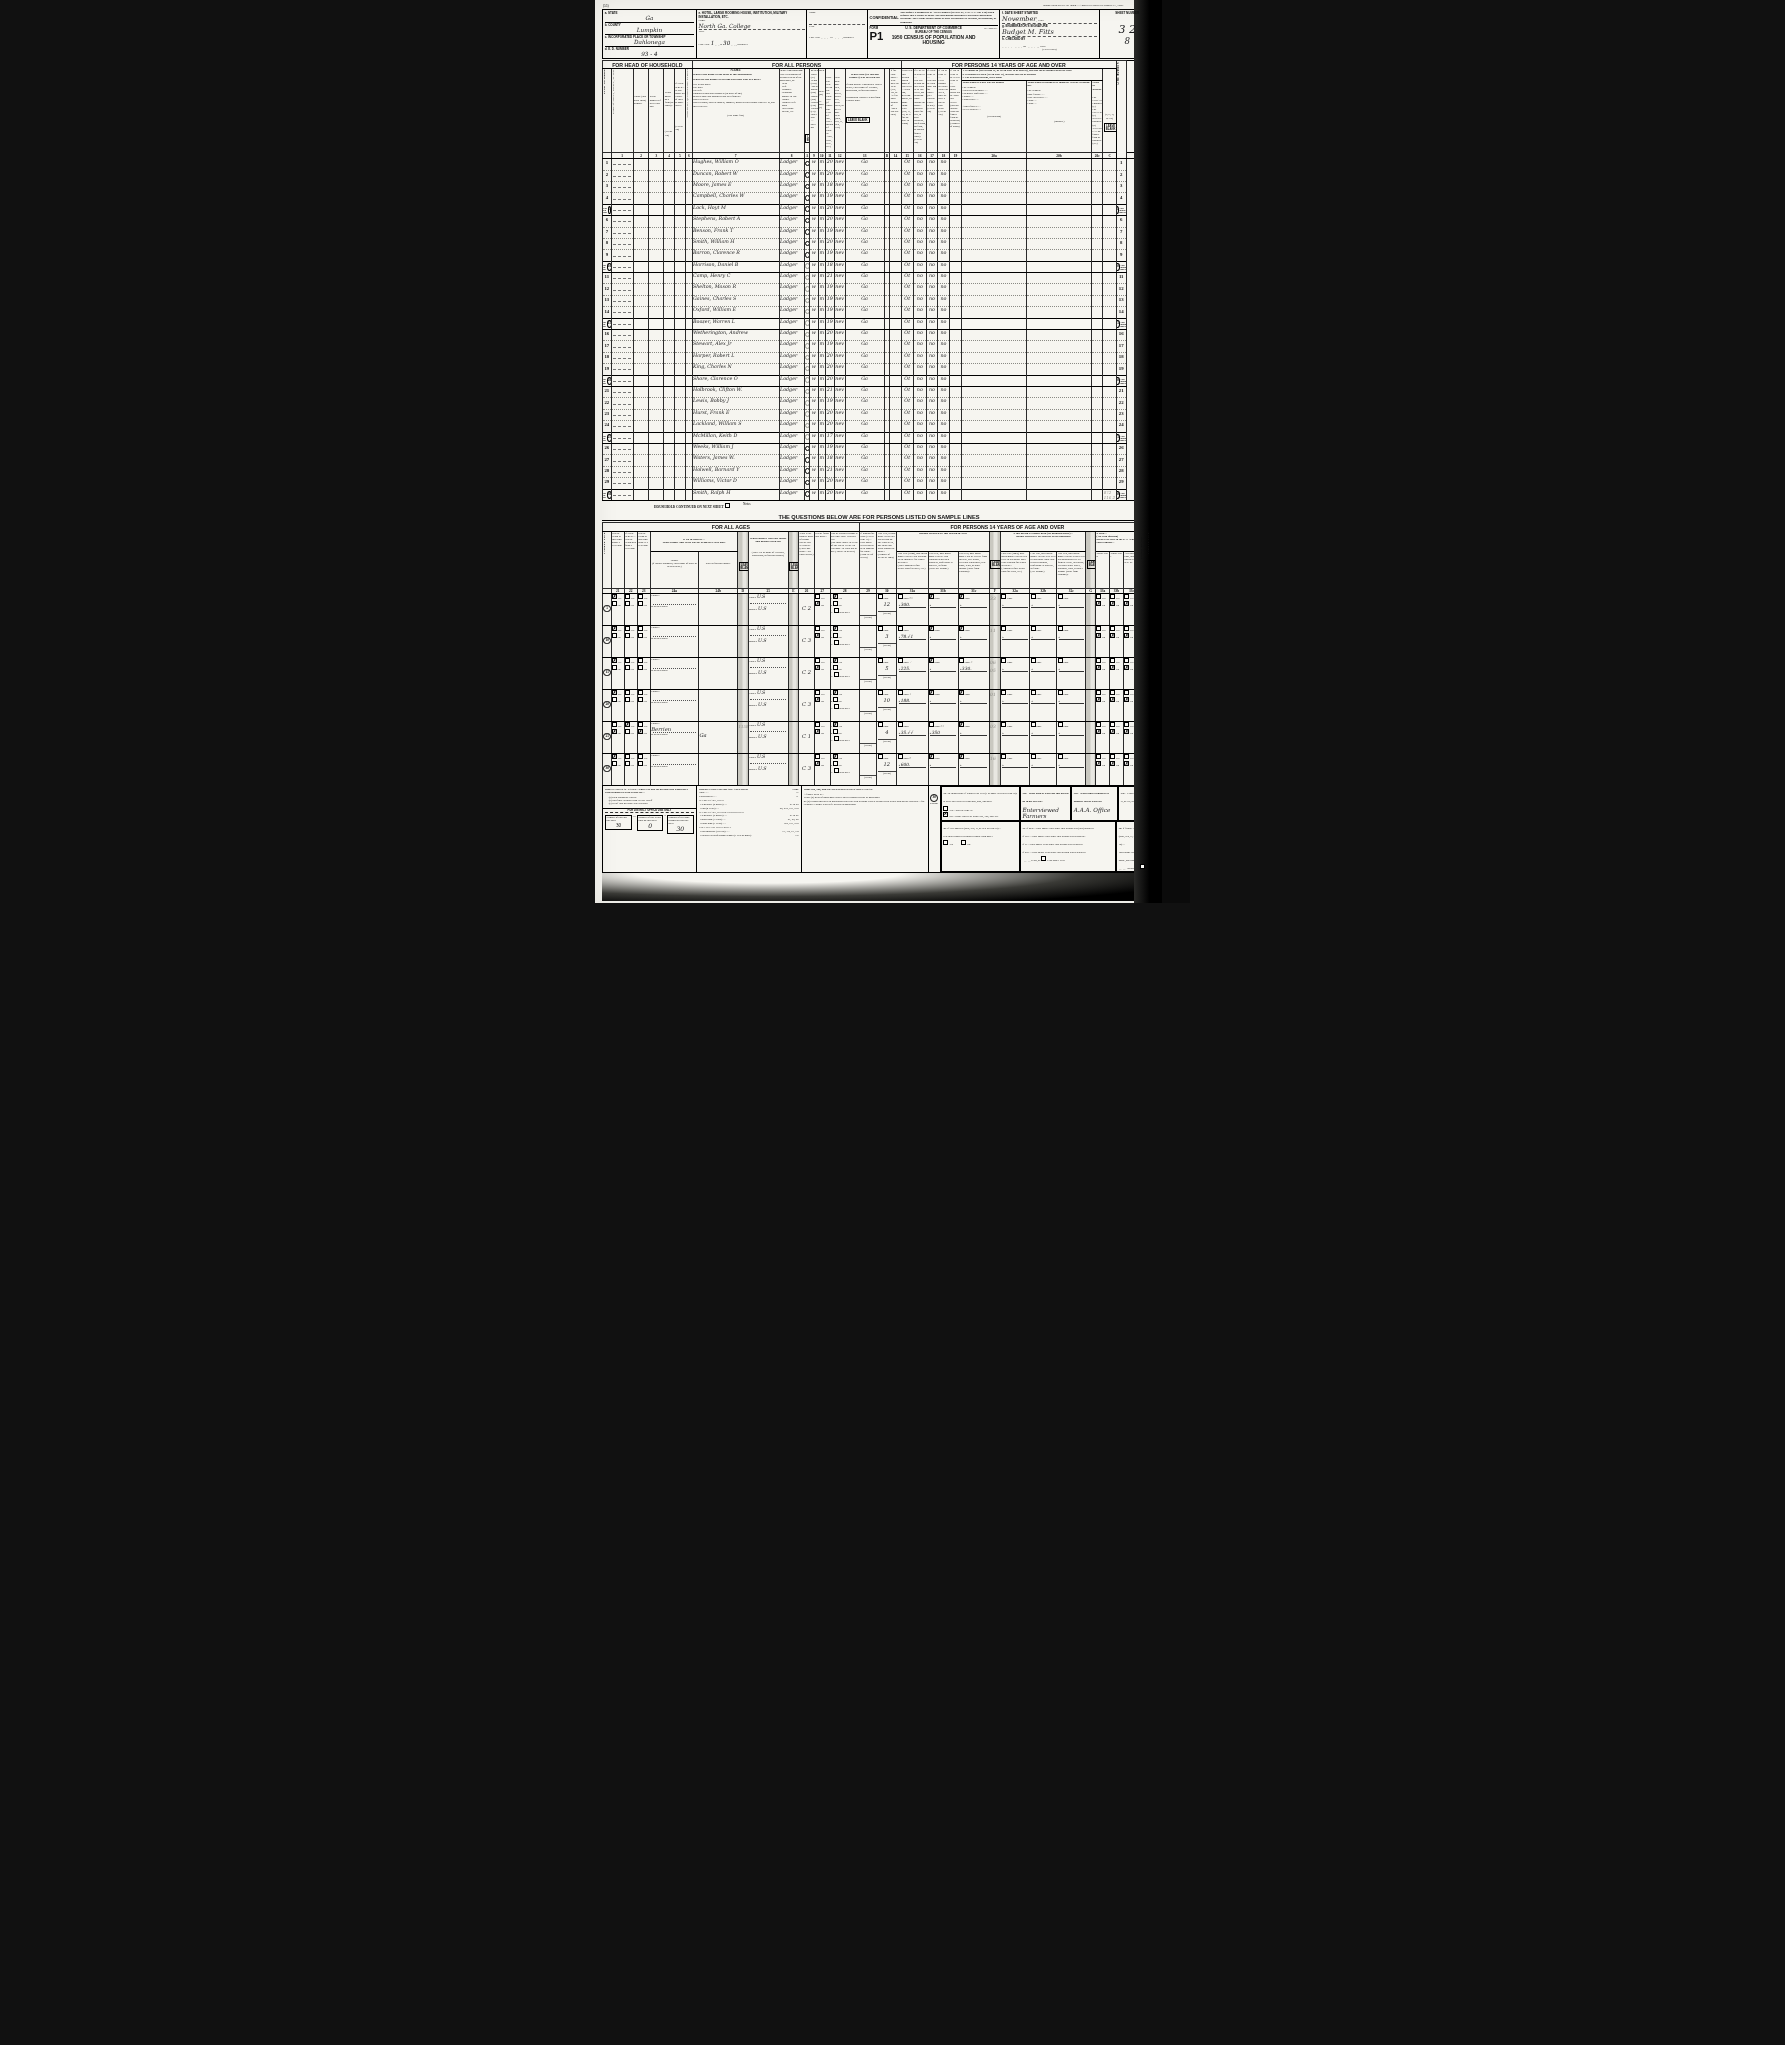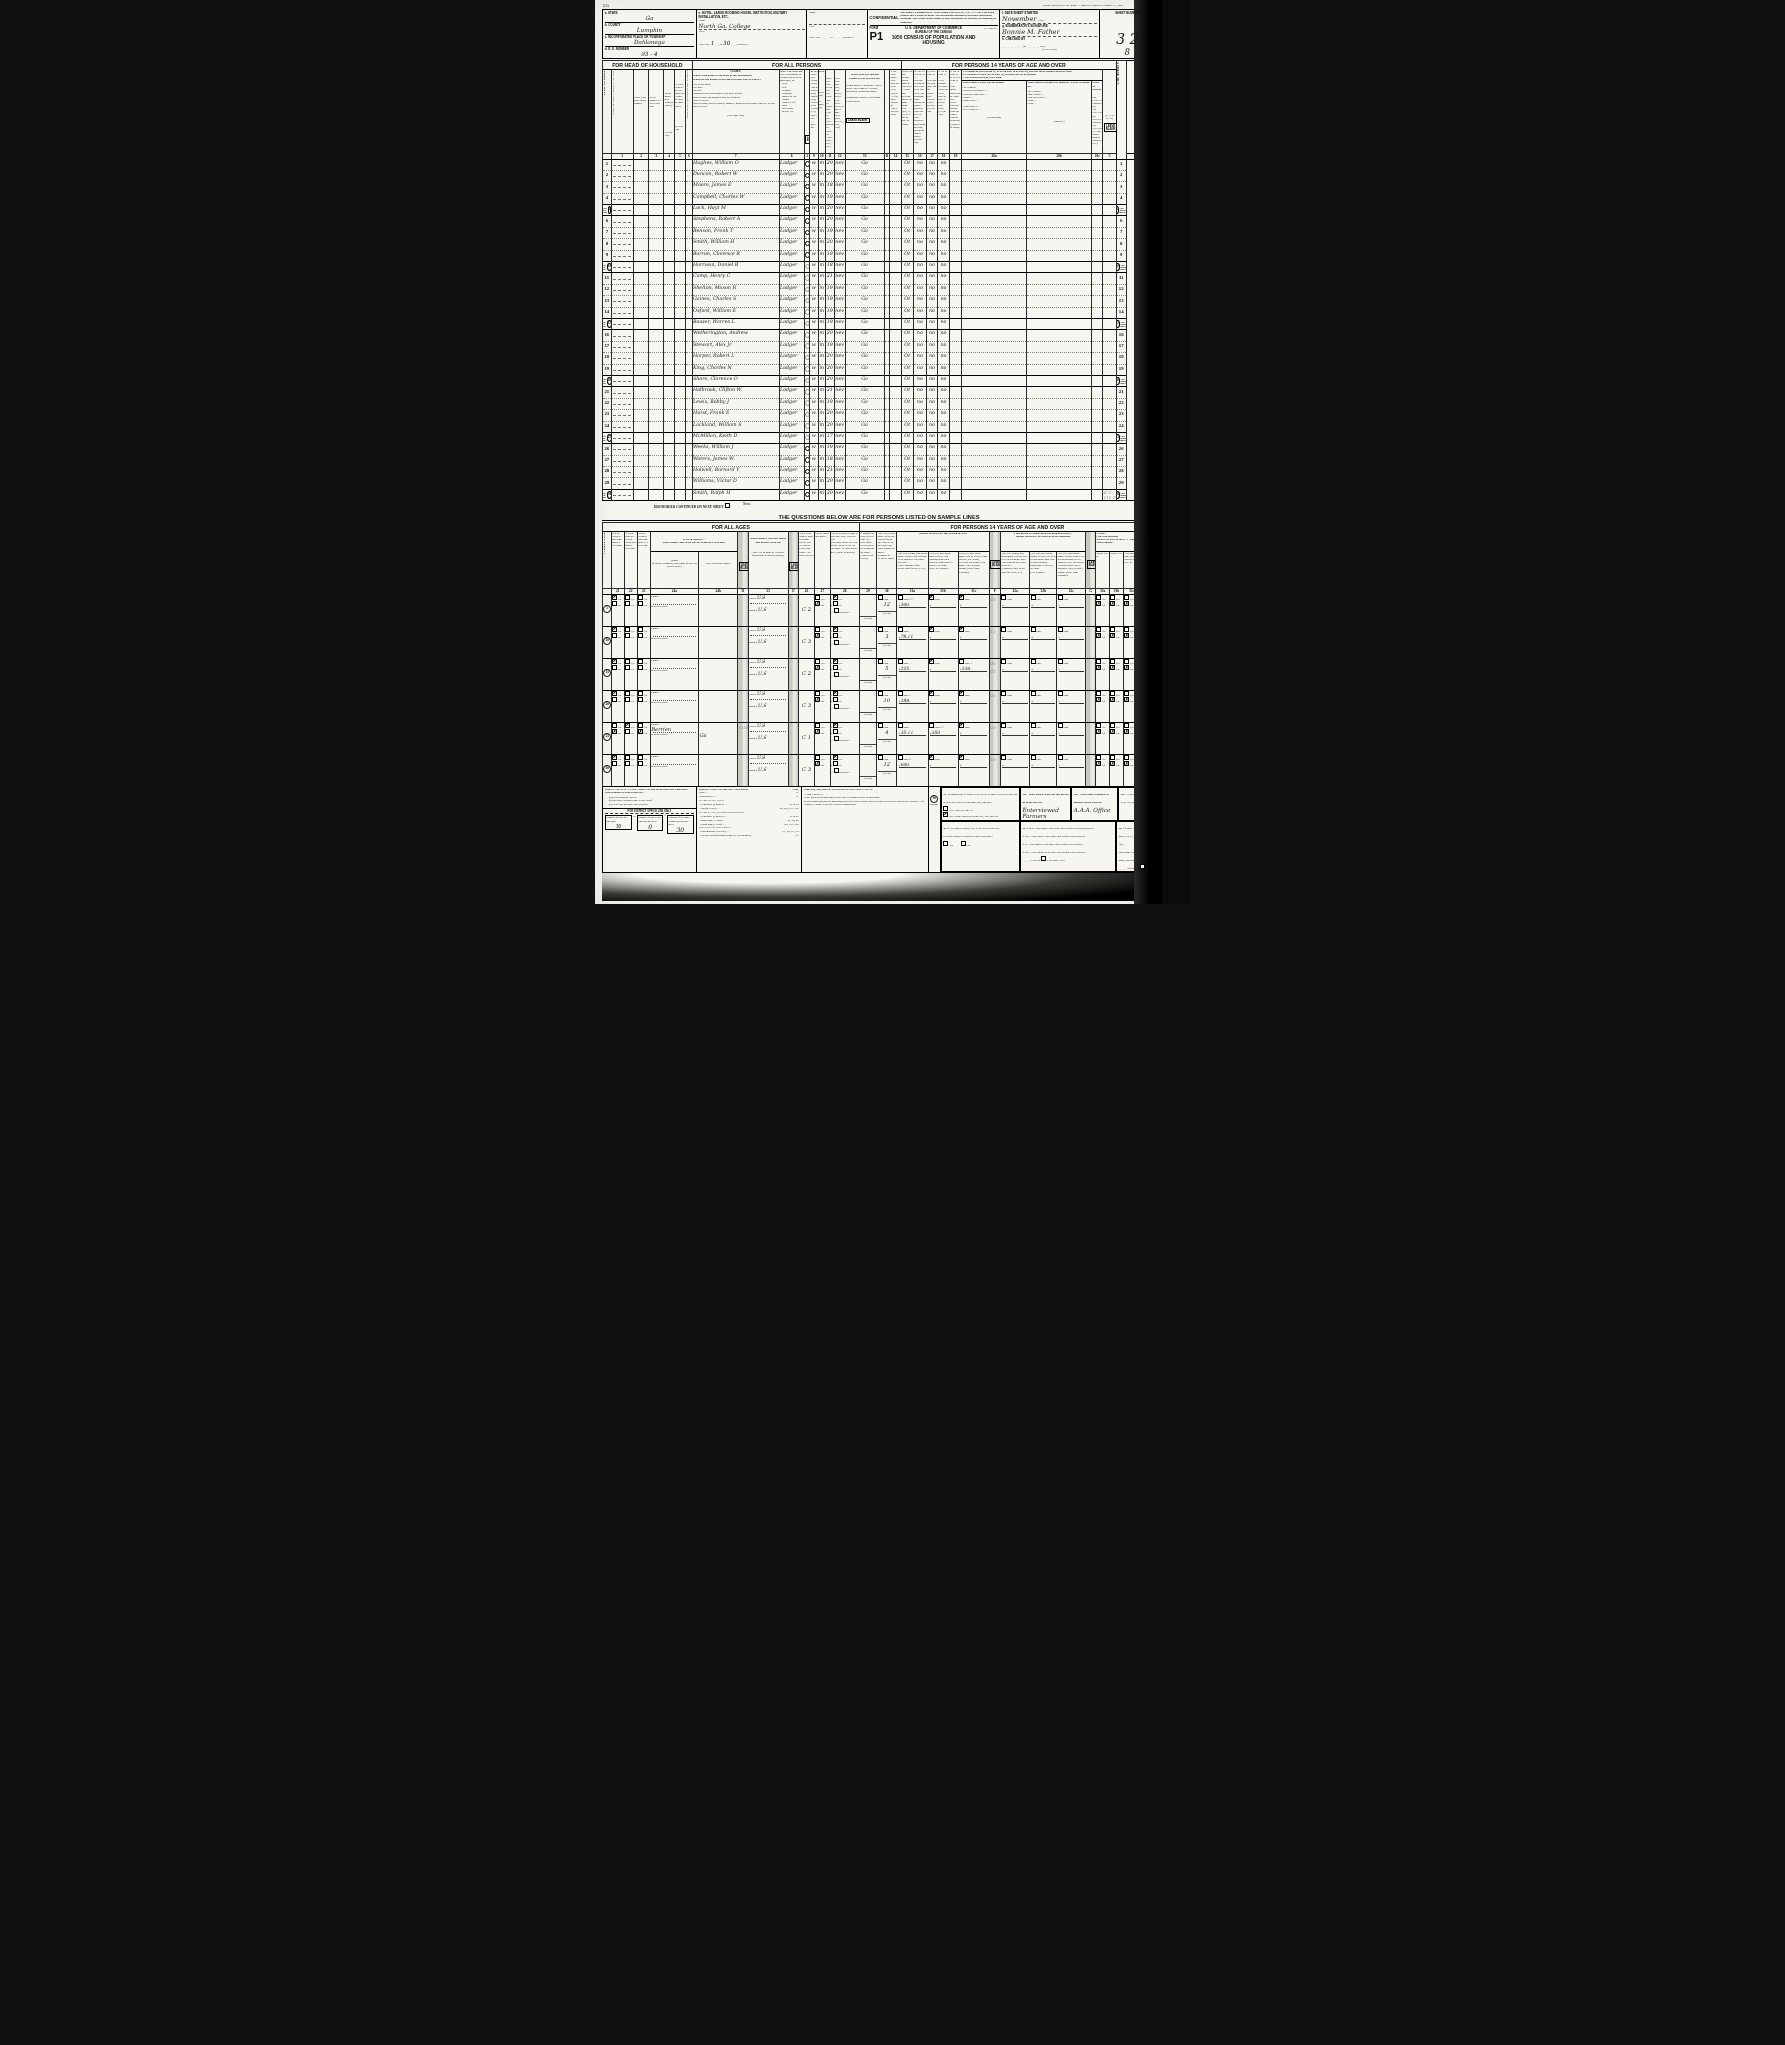--- a/index.html
+++ b/index.html
@@ -136,29 +136,29 @@
           <div class="cond b" style="font-size:4.8px;">1950 CENSUS OF POPULATION AND HOUSING</div>
         </div>
         <div class="t5">16—59938-1</div>
       </div>
     </div>
     <div class="hb" style="width:18%;">
       <div class="lbl7">f. DATE SHEET STARTED</div>
       <div><span class="hw" style="font-size:6.5px;">November</span><span class="t6">, 1950</span></div>
       <div class="rule-d"></div>
       <div class="lbl7">g. ENUMERATOR'S SIGNATURE</div>
-      <div class="hw" style="font-size:6.5px;">Bonnie M. Father</div>
+      <div class="hw" style="font-size:6.5px;">Budget M. Fitts</div>
       <div class="rule-d"></div>
       <div class="lbl7">h. CHECKED BY</div>
       <div class="t6" style="margin-top:3.5px;">______________ <span>on</span> ________<span>, 1950</span></div>
       <div class="t5 ctr">(Crew leader)</div>
     </div>
     <div class="hb ctr" style="width:10%;">
       <div class="lbl7">SHEET NUMBER</div>
-      <div class="hw" style="font-size:14px;margin-top:16px;">3 2</div>
+      <div class="hw" style="font-size:11px;margin-top:8px;">3 2</div>
       <div class="hw" style="font-size:8.7px;">8</div>
     </div>
   </div>
 
   <table class="grid" style="margin-top:0.9px;">
     <colgroup>
       <col style="width:8.7px">
           <col style="width:22px">
           <col style="width:15.7px">
           <col style="width:15px">

